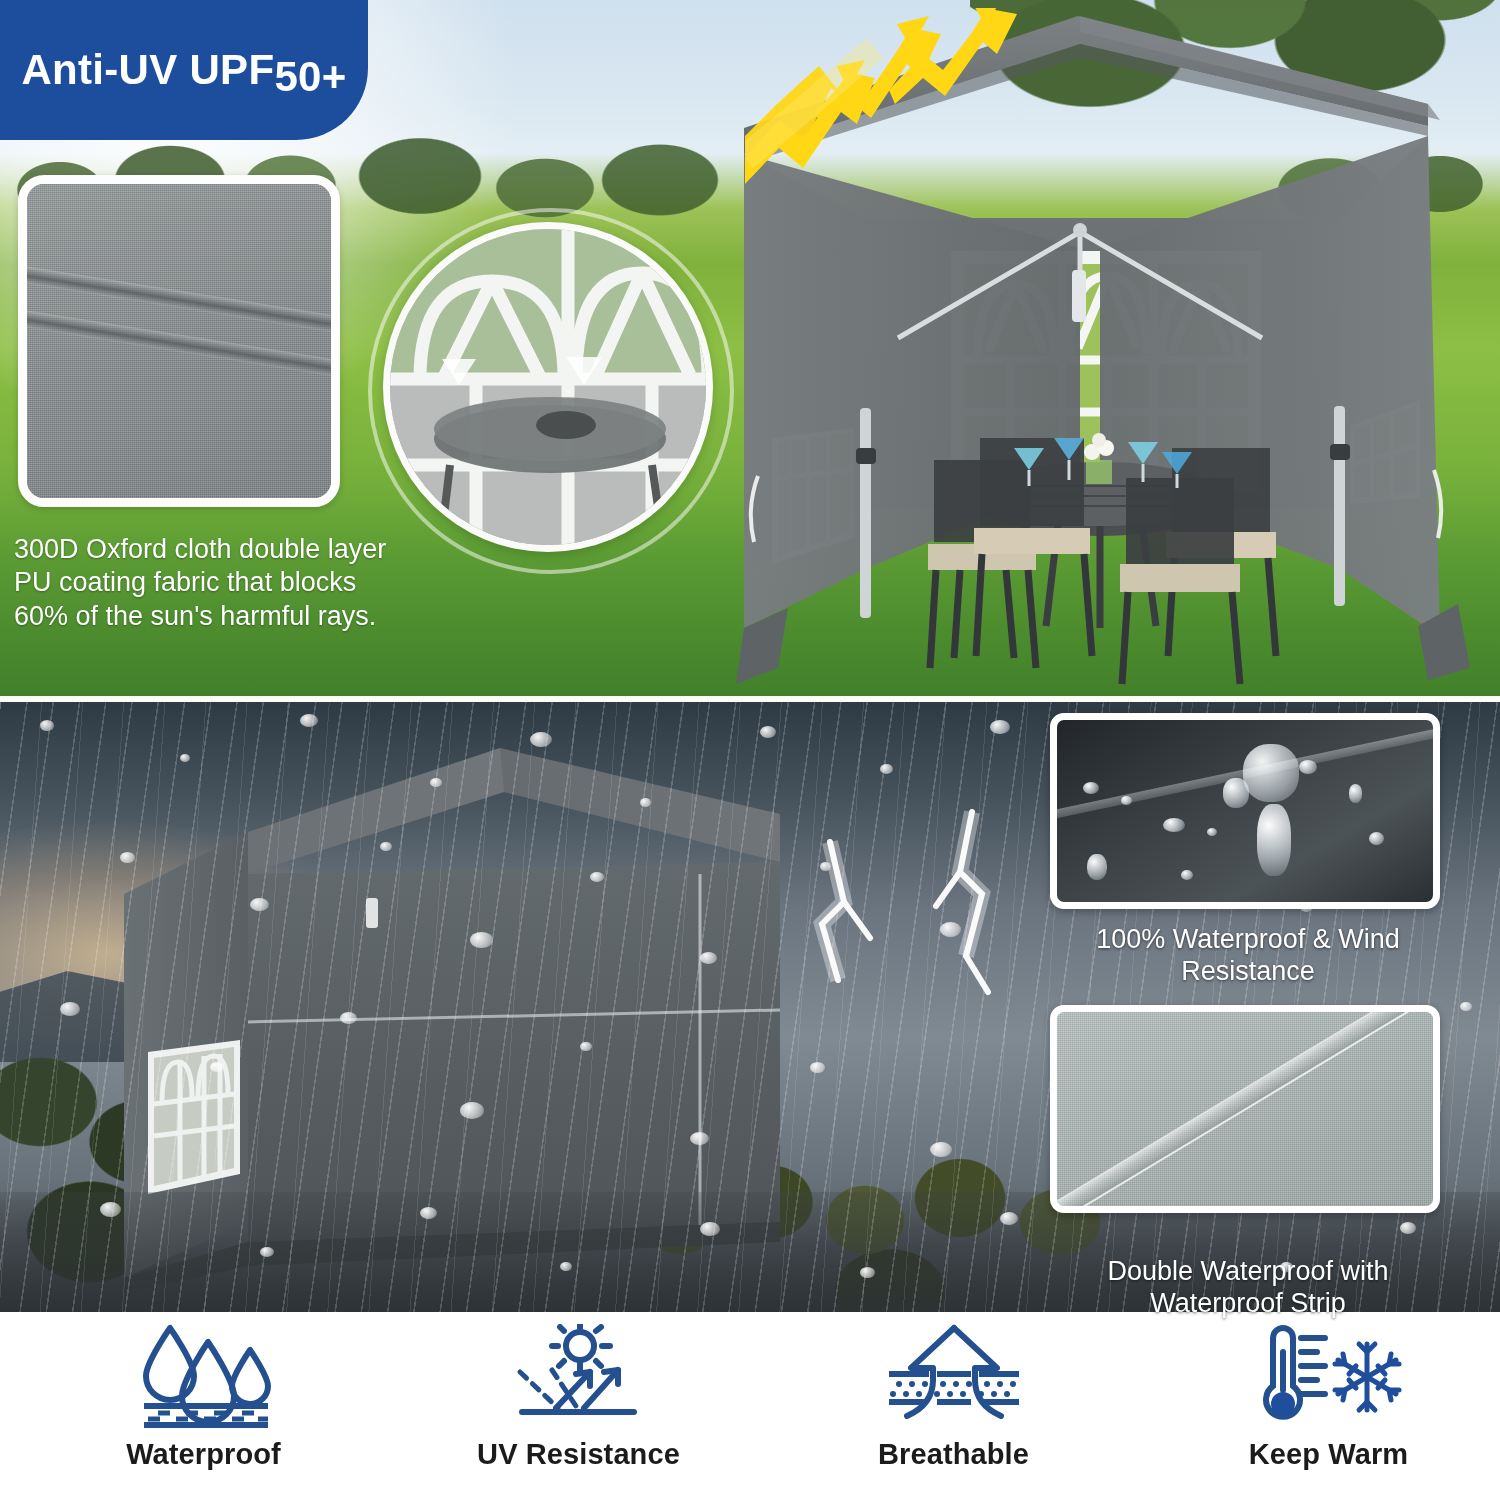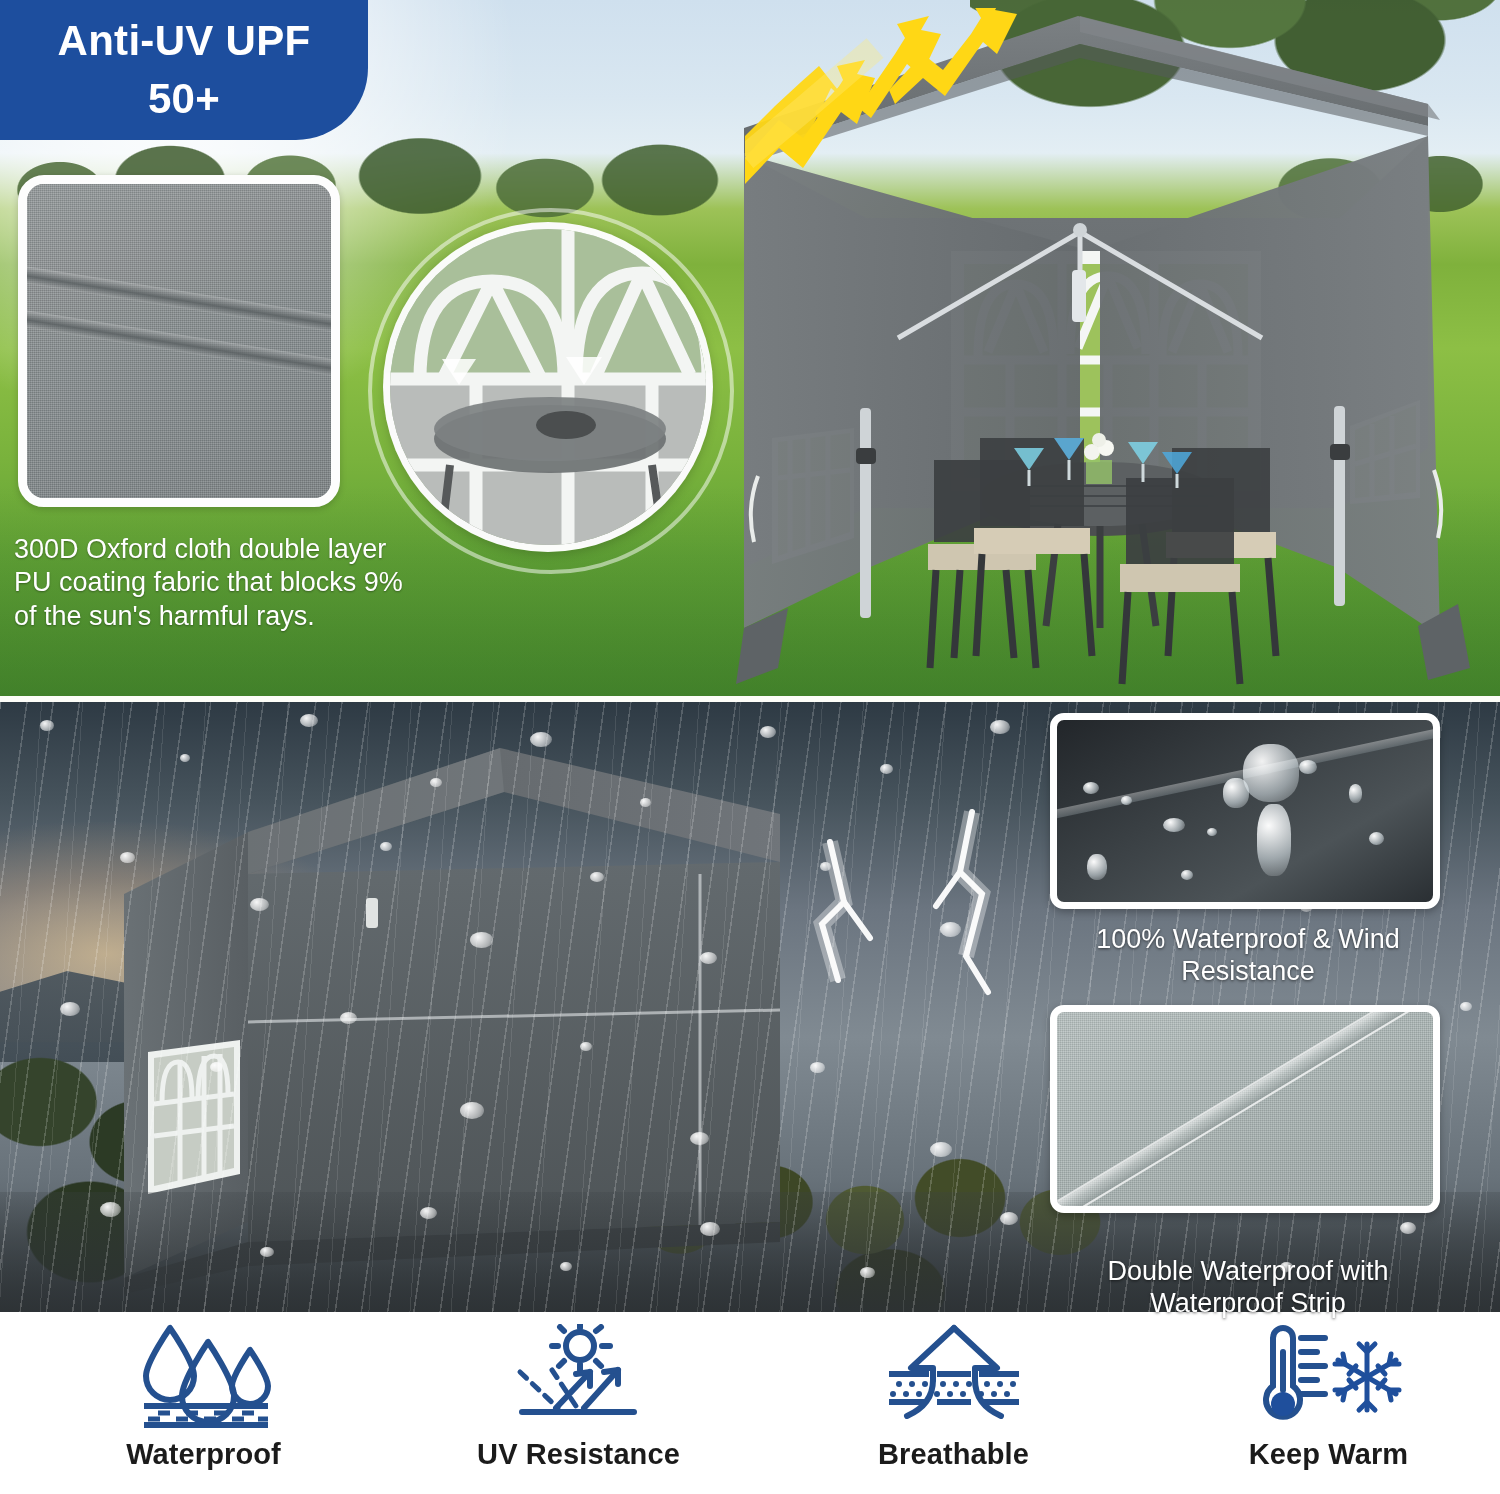--- a/index.html
+++ b/index.html
@@ -52,21 +52,21 @@
   }
   .lawn-shade {
     position: absolute; left: 0; bottom: 0; width: 1500px; height: 210px;
     background: linear-gradient(to bottom, rgba(40,90,30,0) 0%, rgba(30,78,26,.28) 100%);
   }
 
   
   .badge-uv {
     position: absolute; left: 0; top: 0; width: 368px; height: 140px;
     border-bottom-right-radius: 72px;
-    display: flex; flex-direction: column; align-items: center; justify-content: center;
+    display: flex; flex-direction: row; align-items: center; justify-content: center;
     z-index: 14;
   }
   .badge-uv span {
     display: block; color: #fff; font-weight: bold; font-size: 42px;
     line-height: 1.05; letter-spacing: .3px; text-align: center;
   }
   .badge-uv .l2 { margin-top: 14px; }
 
   
   .swatch {
@@ -419,21 +419,21 @@
         </g>
         <ellipse cx="160" cy="210" rx="116" ry="34" fill="#6d7172" opacity=".92"></ellipse>
         <ellipse cx="160" cy="200" rx="116" ry="32" fill="#7d8182" opacity=".92"></ellipse>
         <path d="M60 236 L50 320 M262 236 L274 320" stroke="#56595a" stroke-width="8" fill="none"></path>
         <path d="M52 130 L86 130 L69 156 Z" fill="#ffffff" opacity=".85"></path>
         <path d="M176 128 L212 128 L194 156 Z" fill="#ffffff" opacity=".85"></path>
         <ellipse cx="176" cy="196" rx="30" ry="14" fill="#4b4e4f"></ellipse>
       </svg>
     </div>
 
-    <div class="caption-top">300D Oxford cloth double layer PU coating fabric that blocks 9% of the sun's harmful rays.</div>
+    <div class="caption-top">300D Oxford cloth double layer PU coating fabric that blocks 60% of the sun's harmful rays.</div>
 
     <div class="badge-uv" style="background:#1d4e9e;">
       <span class="l1">Anti-UV UPF</span>
       <span class="l2">50+</span>
     </div>
   </div>
 
   <div class="divider-1"></div>
 
   <div class="panel-rain">

